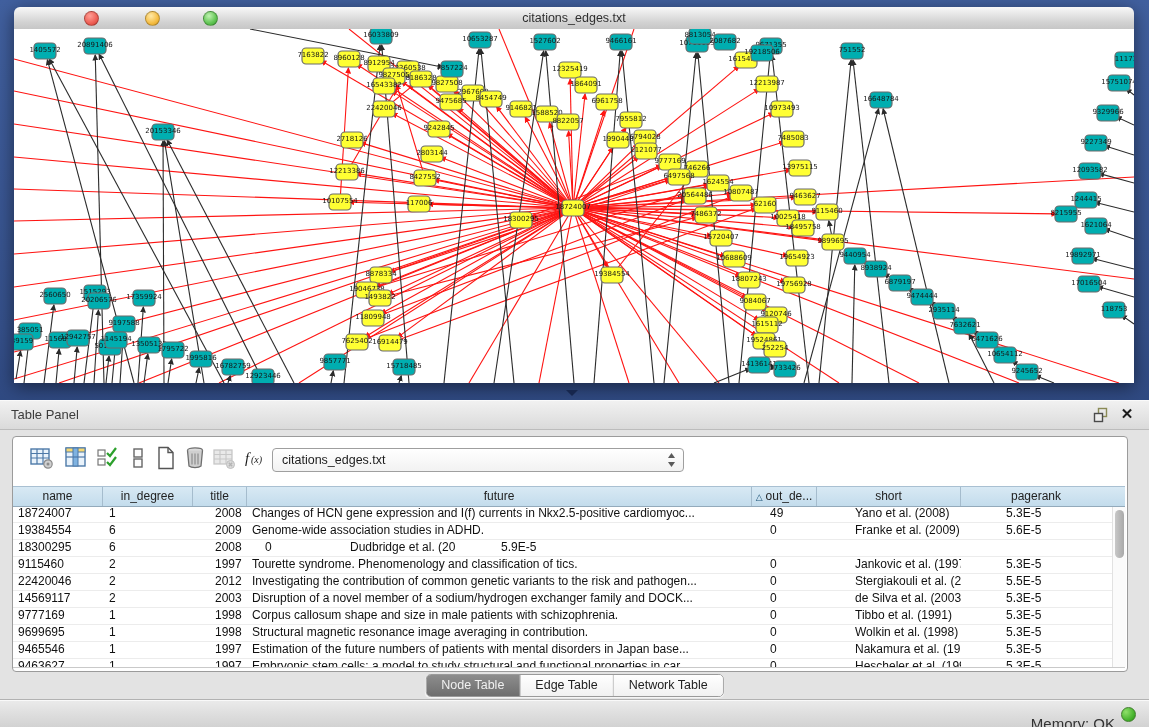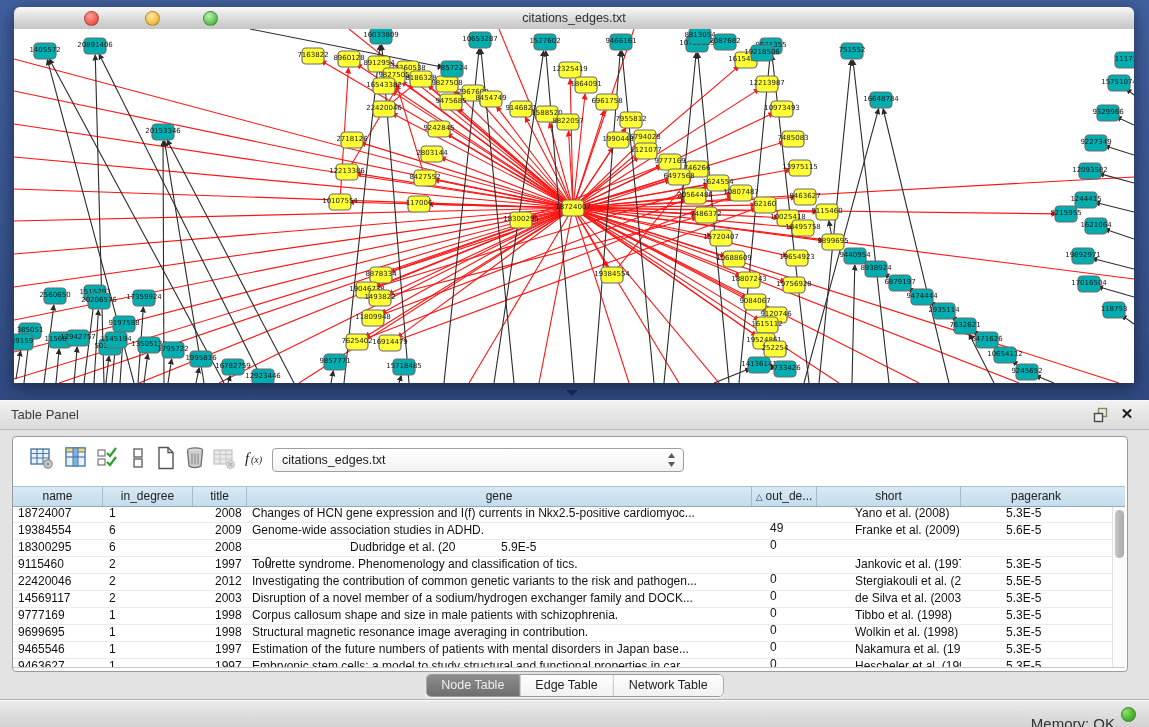--- a/index.html
+++ b/index.html
@@ -45,21 +45,21 @@
        border-right:1px solid #a5bccd;overflow:hidden;white-space:nowrap;cursor:pointer;}
   .hcell:last-child{border-right:none;}
   .sortglyph{font-size:9px;color:#1a5276;margin-right:3px;}
   
   #tbody{position:absolute;left:0;top:69px;width:1112px;height:161px;overflow:hidden;}
   .trow{display:flex;height:16px;border-bottom:1px solid #ececec;cursor:default;}
   .trow span{box-sizing:border-box;display:block;height:16px;line-height:15px;font-size:12px;color:#111;
        overflow:hidden;white-space:nowrap;}
   .c0{width:90px;} .c1{width:90px;} .c2{width:54px;} .c3{width:505px;} .c4{width:65px;} .c5{width:144px;} .c6{width:150px;}
   .trow .c0{padding-left:5px;} .trow .c1{padding-left:6px;} .trow .c2{padding-left:22px;}
-  .trow .c3{padding-left:5px;} .trow .c4{padding-left:18px;margin-top:15px;} .trow .c5{padding-left:38px;} .trow .c6{padding-left:45px;}
+  .trow .c3{padding-left:5px;} .trow .c4{padding-left:18px;} .trow .c5{padding-left:38px;} .trow .c6{padding-left:45px;}
   #tbl-bottomline{position:absolute;left:0;top:230px;width:1112px;border-top:1px solid #c9c9c9;}
   
   #vscroll{position:absolute;right:1px;top:70px;width:13px;height:160px;background:#fbfbfb;border-left:1px solid #e2e2e2;}
   #vthumb{position:absolute;left:1.5px;top:3px;width:9px;height:48px;border-radius:5px;
        background:linear-gradient(90deg,#c8c8c8,#a9a9a9);cursor:pointer;}
   
   #tabs{position:absolute;left:50%;top:274px;transform:translateX(-50%);display:flex;
        border:1px solid #9a9a9a;border-radius:5px;overflow:hidden;background:#fff;
        box-shadow:0 1px 1px rgba(255,255,255,.7);}
   .tab{height:21px;line-height:21px;padding:0 15px;font-size:12.5px;color:#222;
@@ -840,21 +840,21 @@
               <path d="M4.5 15 L1 10 H8 z" fill="#5a5a5a"></path>
             </svg>
           </span>
         </div>
       </div>
 
       <div id="thead">
           <div class="hcell c0">name</div>
           <div class="hcell c1">in_degree</div>
           <div class="hcell c2">title</div>
-          <div class="hcell c3">gene</div>
+          <div class="hcell c3">future</div>
           <div class="hcell c4"><span class="sortglyph">△</span>out_de...</div>
           <div class="hcell c5">short</div>
           <div class="hcell c6">pagerank</div>
         </div>
       <div id="tbody">
           <div class="trow">
             <span class="c0">18724007</span>
             <span class="c1">1</span>
             <span class="c2">2008</span>
             <span class="c3">Changes of HCN gene expression and I(f) currents in Nkx2.5-positive cardiomyoc...</span>
@@ -905,21 +905,21 @@
             <span class="c4">0</span>
             <span class="c5">de Silva et al. (2003)</span>
             <span class="c6">5.3E-5</span>
           </div>
           <div class="trow">
             <span class="c0">9777169</span>
             <span class="c1">1</span>
             <span class="c2">1998</span>
             <span class="c3">Corpus callosum shape and size in male patients with schizophrenia.</span>
             <span class="c4">0</span>
-            <span class="c5">Tibbo et al. (1998)</span>
+            <span class="c5">Tibbo et al. (1991)</span>
             <span class="c6">5.3E-5</span>
           </div>
           <div class="trow">
             <span class="c0">9699695</span>
             <span class="c1">1</span>
             <span class="c2">1998</span>
             <span class="c3">Structural magnetic resonance image averaging in contribution.</span>
             <span class="c4">0</span>
             <span class="c5">Wolkin et al. (1998)</span>
             <span class="c6">5.3E-5</span>

